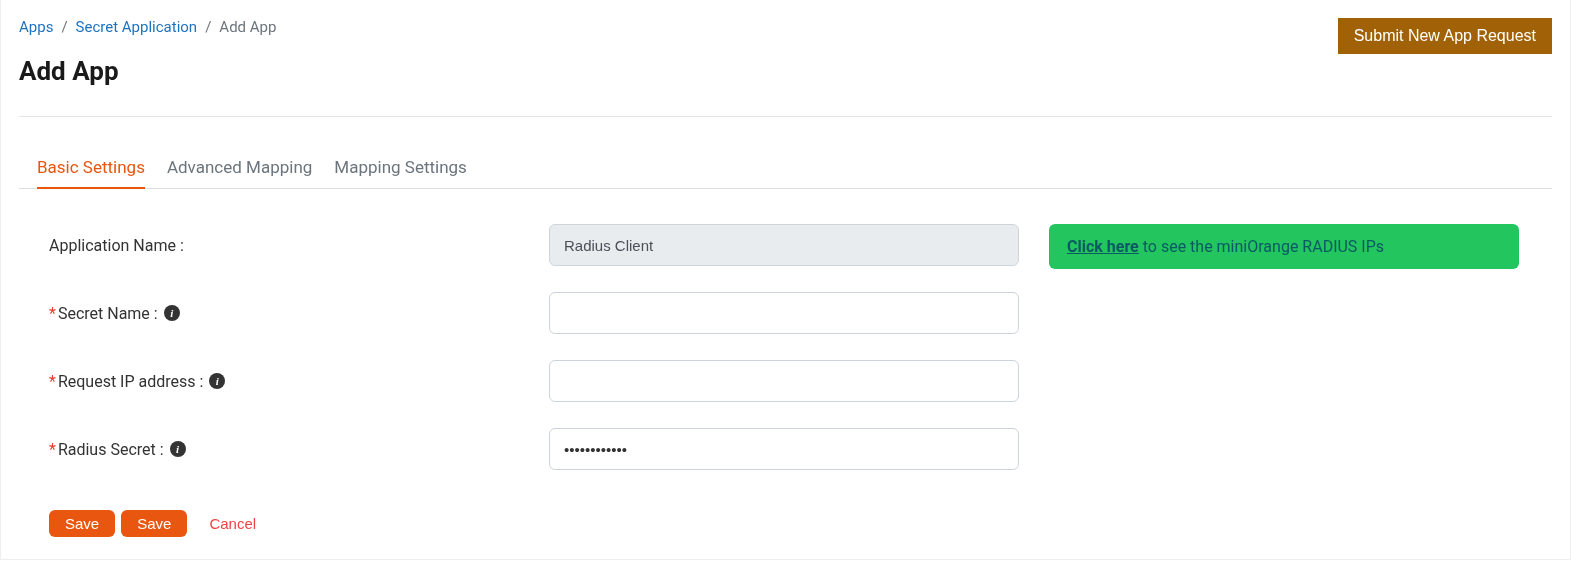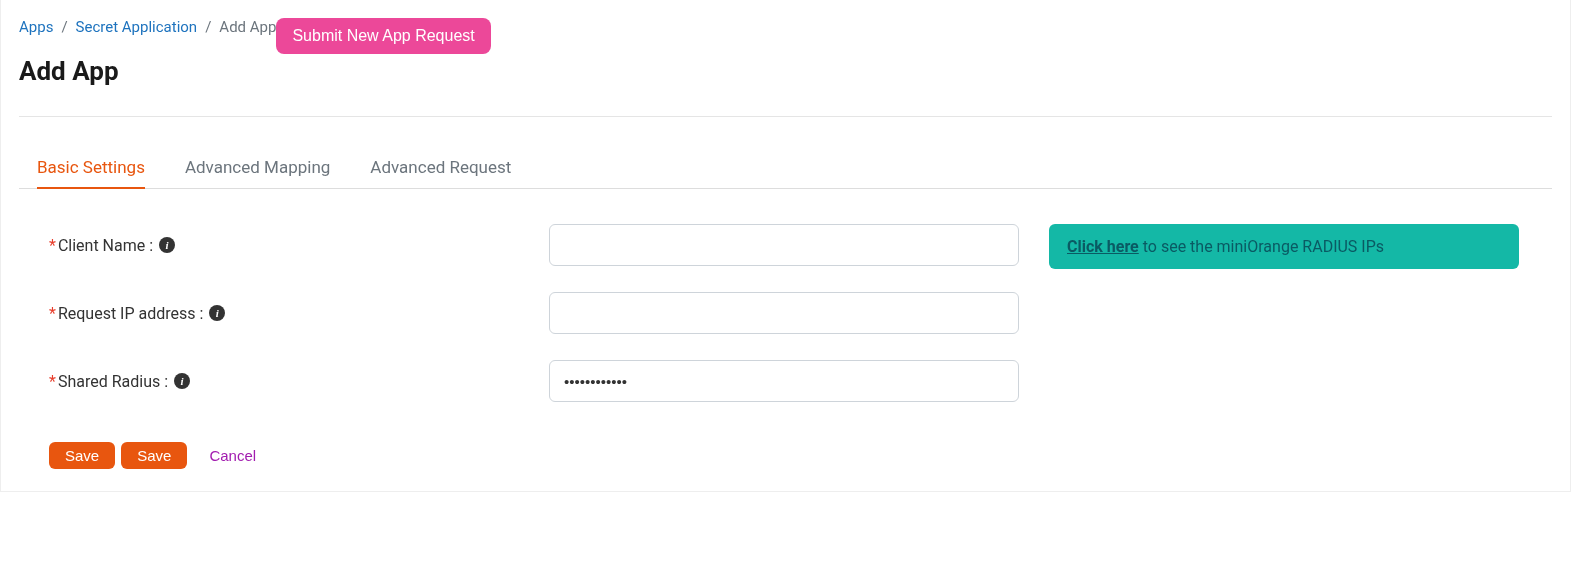--- a/index.html
+++ b/index.html
@@ -9,59 +9,60 @@
       color: #333;
       width: 1571px;
     }
     .container {
       padding: 18px;
       border: 1px solid #eee;
       border-top: none;
     }
     .top-row {
       display: flex;
+      justify-content: space-between;
       align-items: flex-start;
     }
     .breadcrumb {
       font-size: 15px;
       color: #6c757d;
       margin-bottom: 20px;
       display: flex;
       gap: 8px;
       align-items: center;
     }
     .breadcrumb a {
       color: #1e73be;
       text-decoration: none;
     }
     .breadcrumb .sep { color: #6c757d; }
     .breadcrumb .current { color: #6c757d; }
     .submit-btn {
-      background: #ec4899;
+      background: #a16207;
       color: #fff;
       border: none;
-      border-radius: 8px;
+      border-radius: 0;
       padding: 9px 16px;
       font-size: 16px;
       cursor: pointer;
     }
     .page-title {
       font-size: 26px;
       font-weight: 700;
       color: #1a1a1a;
       margin-bottom: 30px;
     }
     hr.divider {
       border: none;
       border-top: 1px solid #e5e5e5;
       margin-bottom: 30px;
     }
     .tabs {
       display: flex;
-      gap: 40px;
+      gap: 22px;
       border-bottom: 1px solid #ddd;
       margin-bottom: 35px;
       padding-left: 18px;
     }
     .tab {
       padding: 10px 0;
       font-size: 17px;
       color: #6c757d;
       cursor: pointer;
       border-bottom: 2px solid transparent;
@@ -119,21 +120,21 @@
     }
     .form-input.readonly {
       background: #e9ecef;
       color: #495057;
     }
     .form-input.blur {
       color: transparent;
       text-shadow: 0 0 6px rgba(0,0,0,0.4);
     }
     .info-box {
-      background: #14b8a6;
+      background: #22c55e;
       border-radius: 6px;
       padding: 13px 18px;
       font-size: 16px;
       color: #0a5a63;
       width: 470px;
     }
     .info-box a {
       color: #0a5a63;
       font-weight: 700;
       text-decoration: underline;
@@ -151,21 +152,21 @@
       border-radius: 6px;
       cursor: pointer;
       border: none;
     }
     .btn-primary {
       background: #e8560f;
       color: #fff;
     }
     .btn-link {
       background: transparent;
-      color: #a21caf;
+      color: #ef4444;
       padding: 9px 16px;
     }
   </style>
 </head>
 <body>
 
 <div class="container">
   <div class="top-row">
     <div>
       <div class="breadcrumb">
@@ -178,49 +179,55 @@
       <h1 class="page-title">Add App</h1>
     </div>
     <button class="submit-btn">Submit New App Request</button>
   </div>
 
   <hr class="divider">
 
   <div class="tabs">
     <div class="tab active">Basic Settings</div>
     <div class="tab">Advanced Mapping</div>
-    <div class="tab">Advanced Request</div>
+    <div class="tab">Mapping Settings</div>
   </div>
 
   <div class="form-and-info">
     <div class="form-area">
 
+      <div class="form-row">
+        <div class="form-label">
+          <span>Application Name :</span>
+        </div>
+        <input class="form-input readonly" readonly="" value="Radius Client" style="">
+      </div>
 
       <div class="form-row">
         <div class="form-label">
           <span class="req">*</span>
-          <span>Client Name :</span>
+          <span>Secret Name :</span>
           <span class="info-icon">i</span>
         </div>
         <input class="form-input" value="" style="">
       </div>
 
       <div class="form-row">
         <div class="form-label">
           <span class="req">*</span>
           <span>Request IP address :</span>
           <span class="info-icon">i</span>
         </div>
         <input class="form-input blur" value="" style="">
       </div>
 
       <div class="form-row">
         <div class="form-label">
           <span class="req">*</span>
-          <span>Shared Radius :</span>
+          <span>Radius Secret :</span>
           <span class="info-icon">i</span>
         </div>
         <input class="form-input" value="••••••••••••" style="">
       </div>
 
     </div>
 
     <div class="info-box">
       <a href="#">Click here</a><span> to see the miniOrange RADIUS IPs</span>
     </div>

